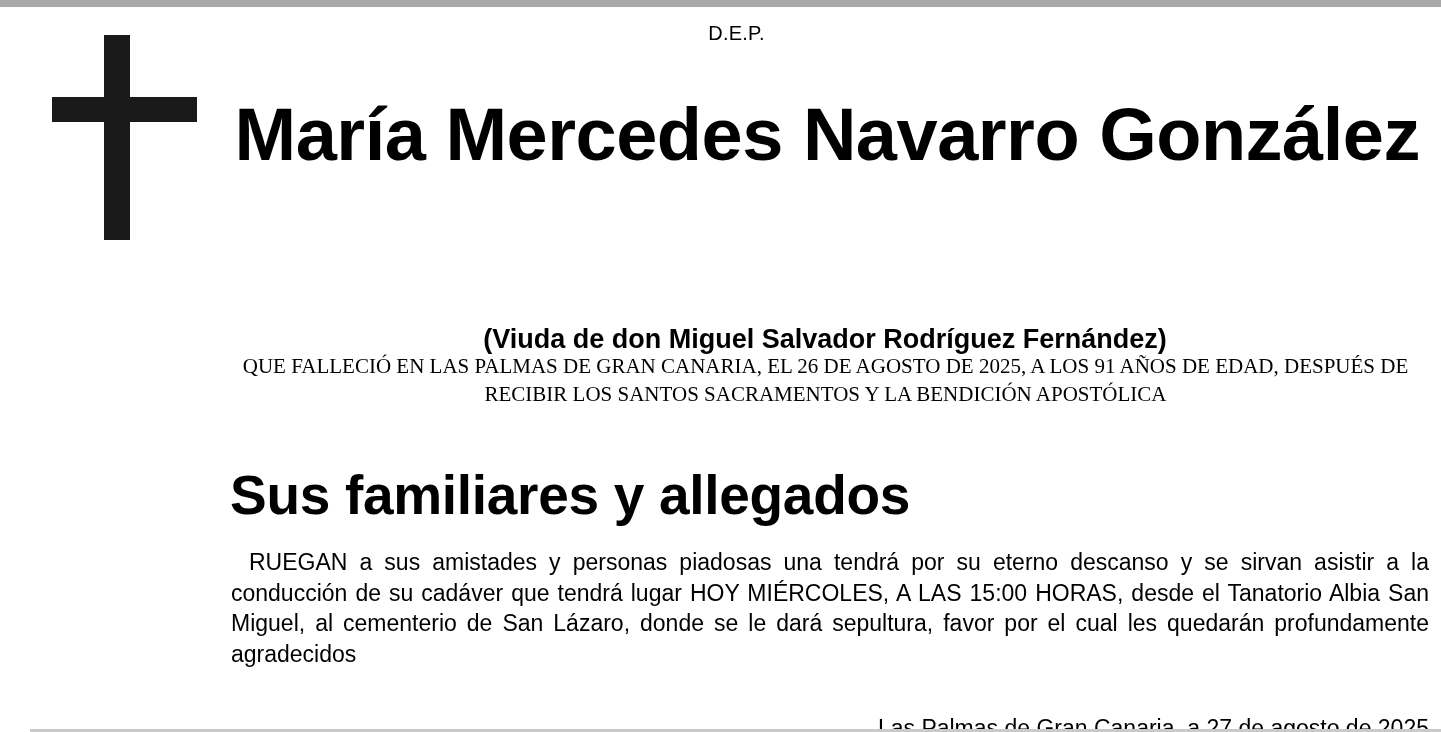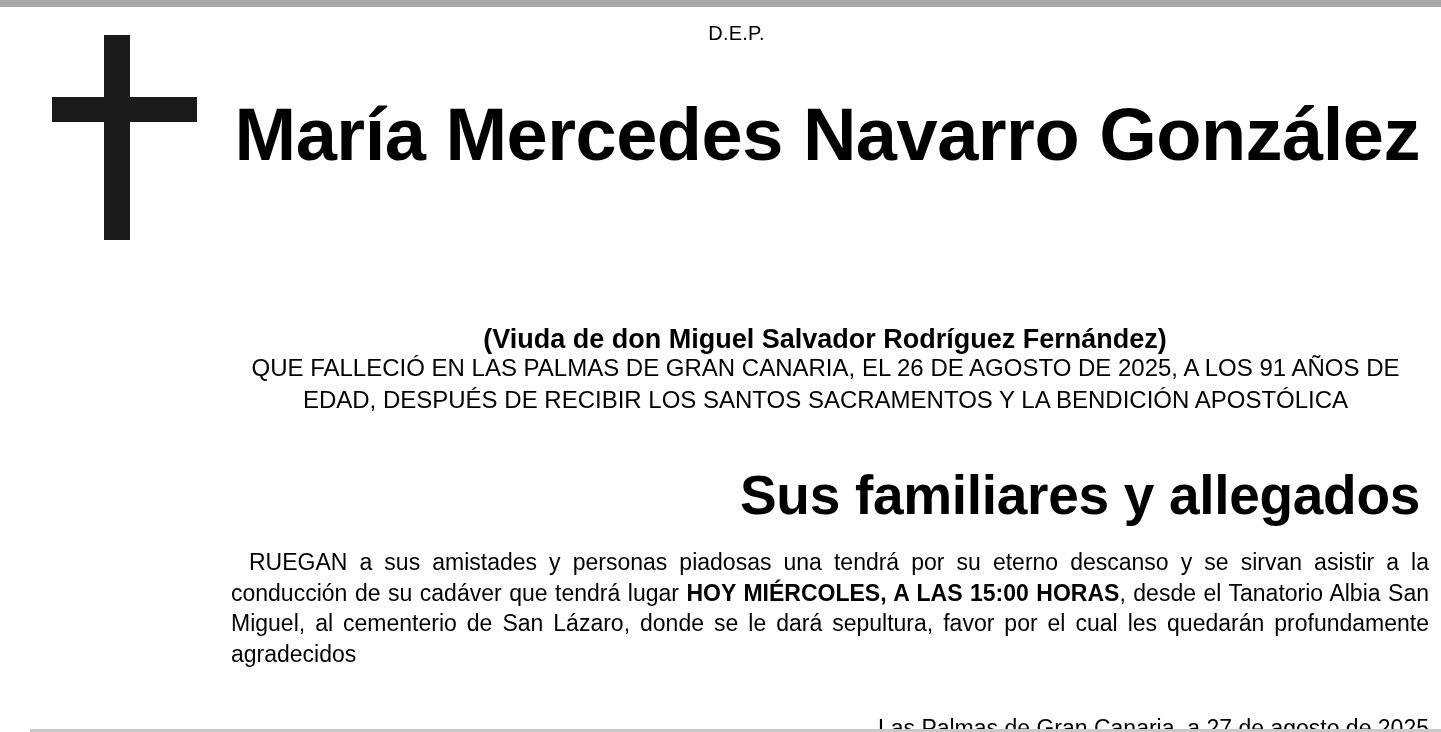--- a/index.html
+++ b/index.html
@@ -103,46 +103,47 @@
     font-weight: bold;
     margin-top: 46px;
   }
 
   .death-info {
     position: absolute;
     top: 345px;
     left: 228px;
     width: 1195px;
     text-align: center;
-    font-size: 24px;
+    font-size: 21px;
     line-height: 1.35;
+    font-family: Liberation Serif, serif;
   }
 
   .family {
     position: absolute;
     top: 456px;
     left: 230px;
     width: 1190px;
-    text-align: right;
+    text-align: left;
     font-size: 55px;
     font-weight: bold;
     letter-spacing: -0.3px;
   }
 
   .request {
     position: absolute;
     top: 540px;
     left: 231px;
     width: 1198px;
     text-align: justify;
     font-size: 23px;
     line-height: 1.33;
     text-indent: 18px;
   }
-  .request b { font-weight: bold; }
+  .request b { font-weight: normal; }
 
   .place-date {
     position: absolute;
     top: 708px;
     left: 231px;
     width: 1198px;
     text-align: right;
     font-size: 23px;
   }
 </style>

